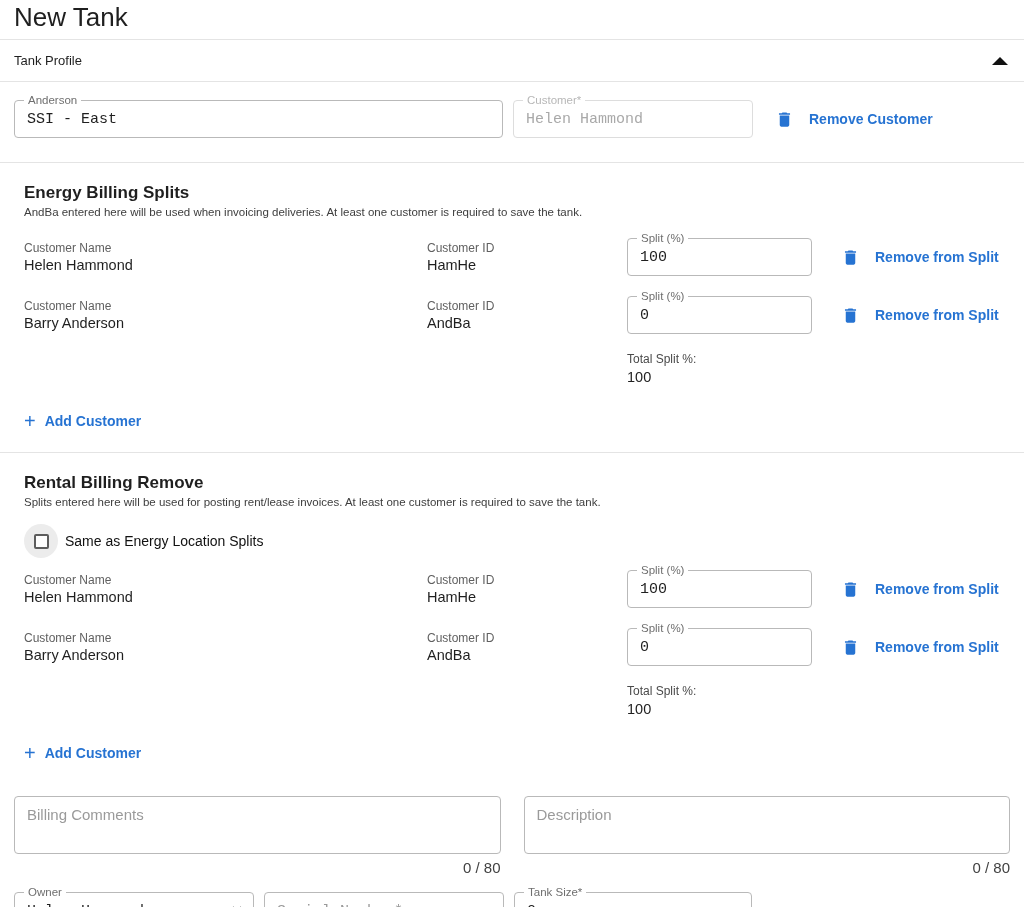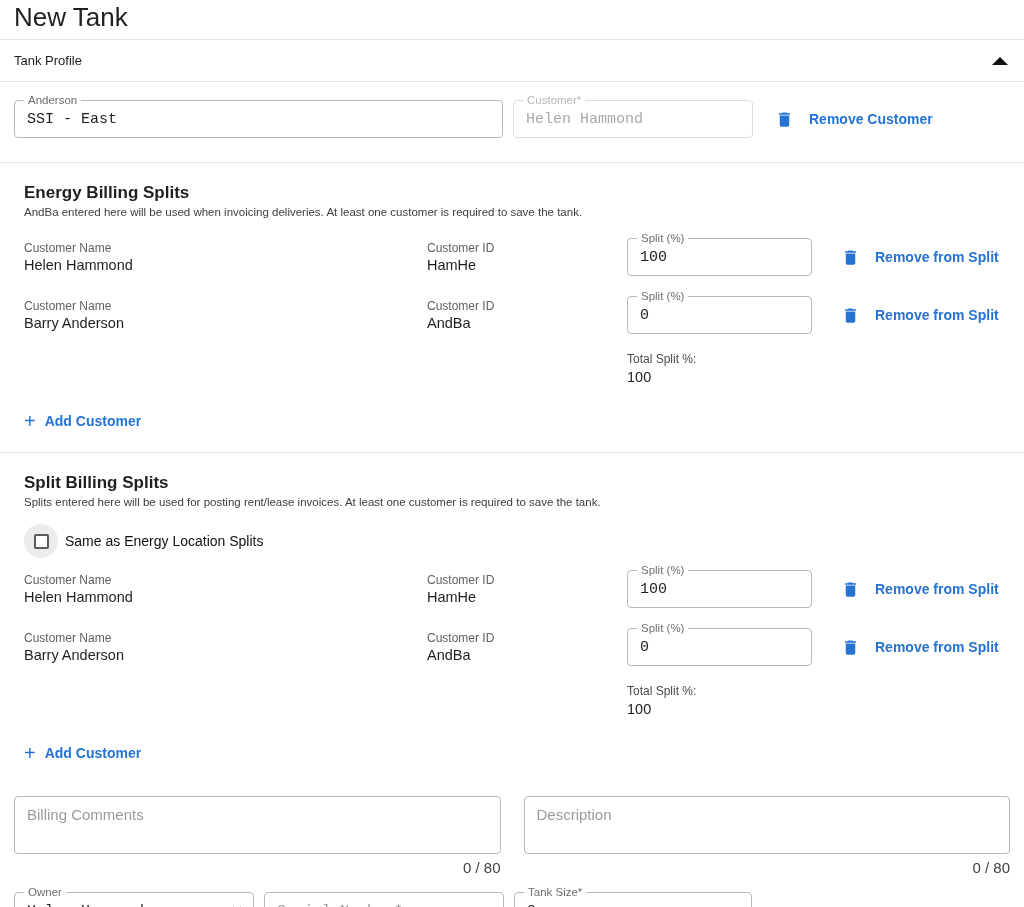--- a/index.html
+++ b/index.html
@@ -149,21 +149,21 @@
   </div>
 
   <div class="add-customer">
     <span class="plus">+</span>
     <span class="link">Add Customer</span>
   </div>
 </div>
 <hr class="divider">
 
 <div class="section">
-  <h2>Split Billing Splits</h2>
+  <h2>Rental Billing Remove</h2>
   <div class="subtitle">Splits entered here will be used for posting rent/lease invoices. At least one customer is required to save the tank.</div>
 
   <div class="checkbox-row">
     <span class="ripple">
         <span class="box"></span>
       </span>
     <span class="checkbox-label">Same as Energy Location Splits</span>
   </div>
 
   <div class="split-row" style="margin-top:12px;">

